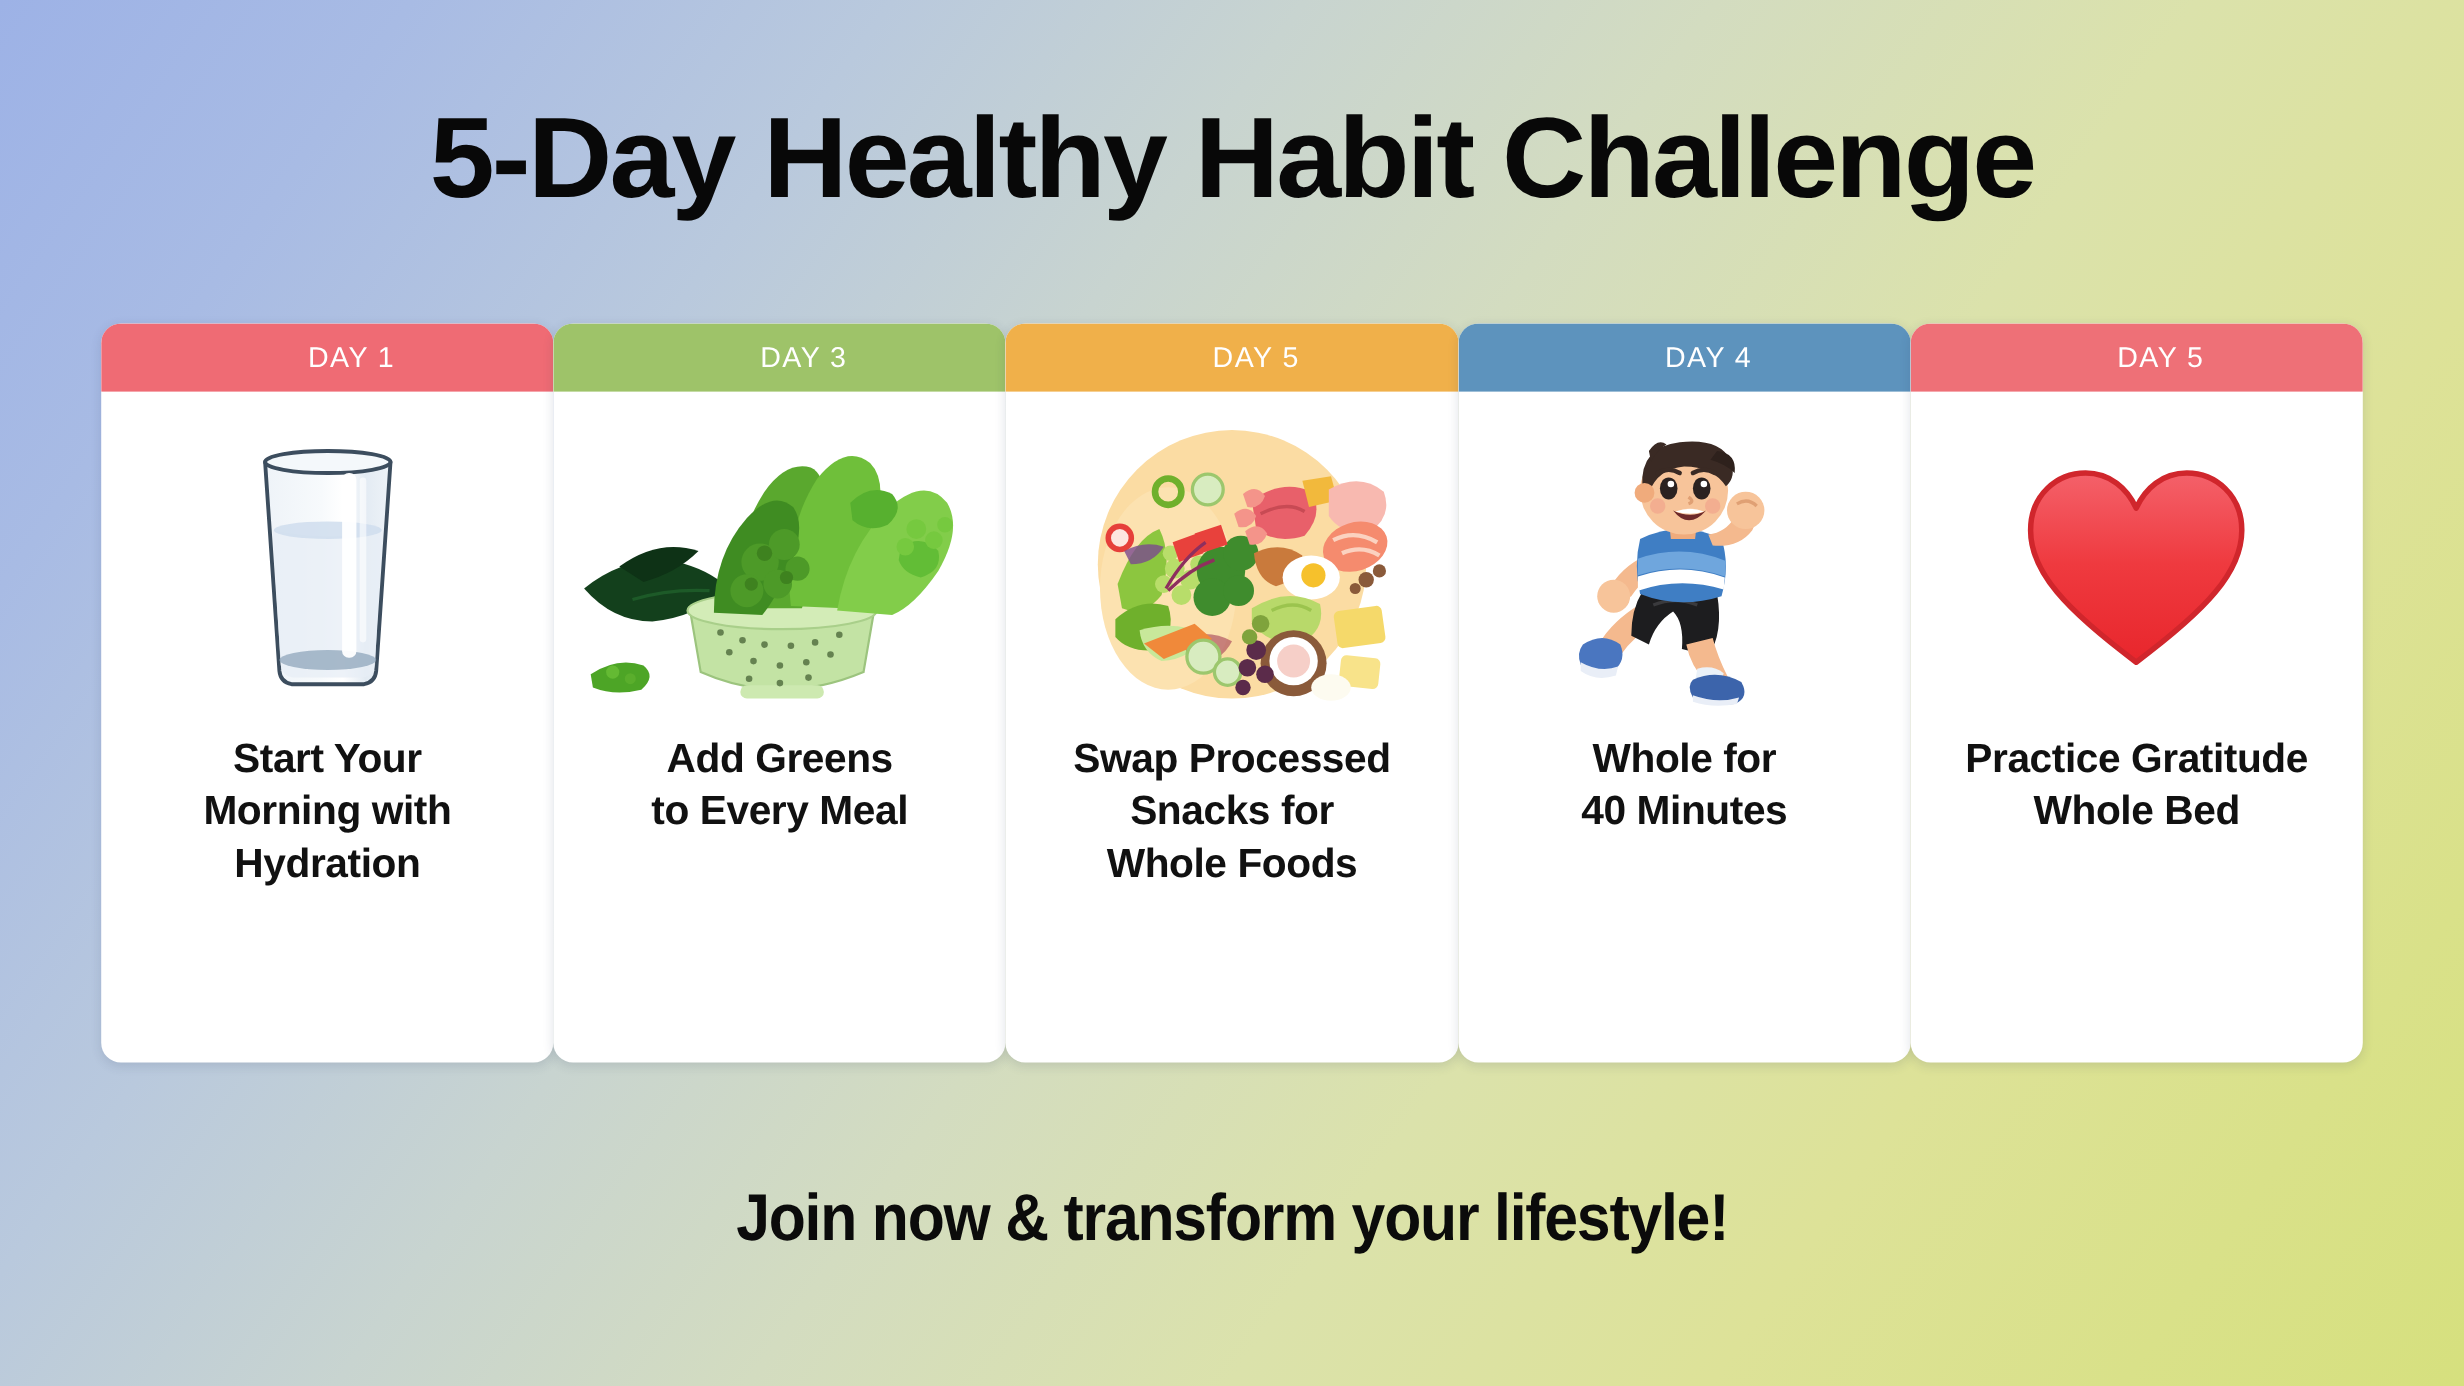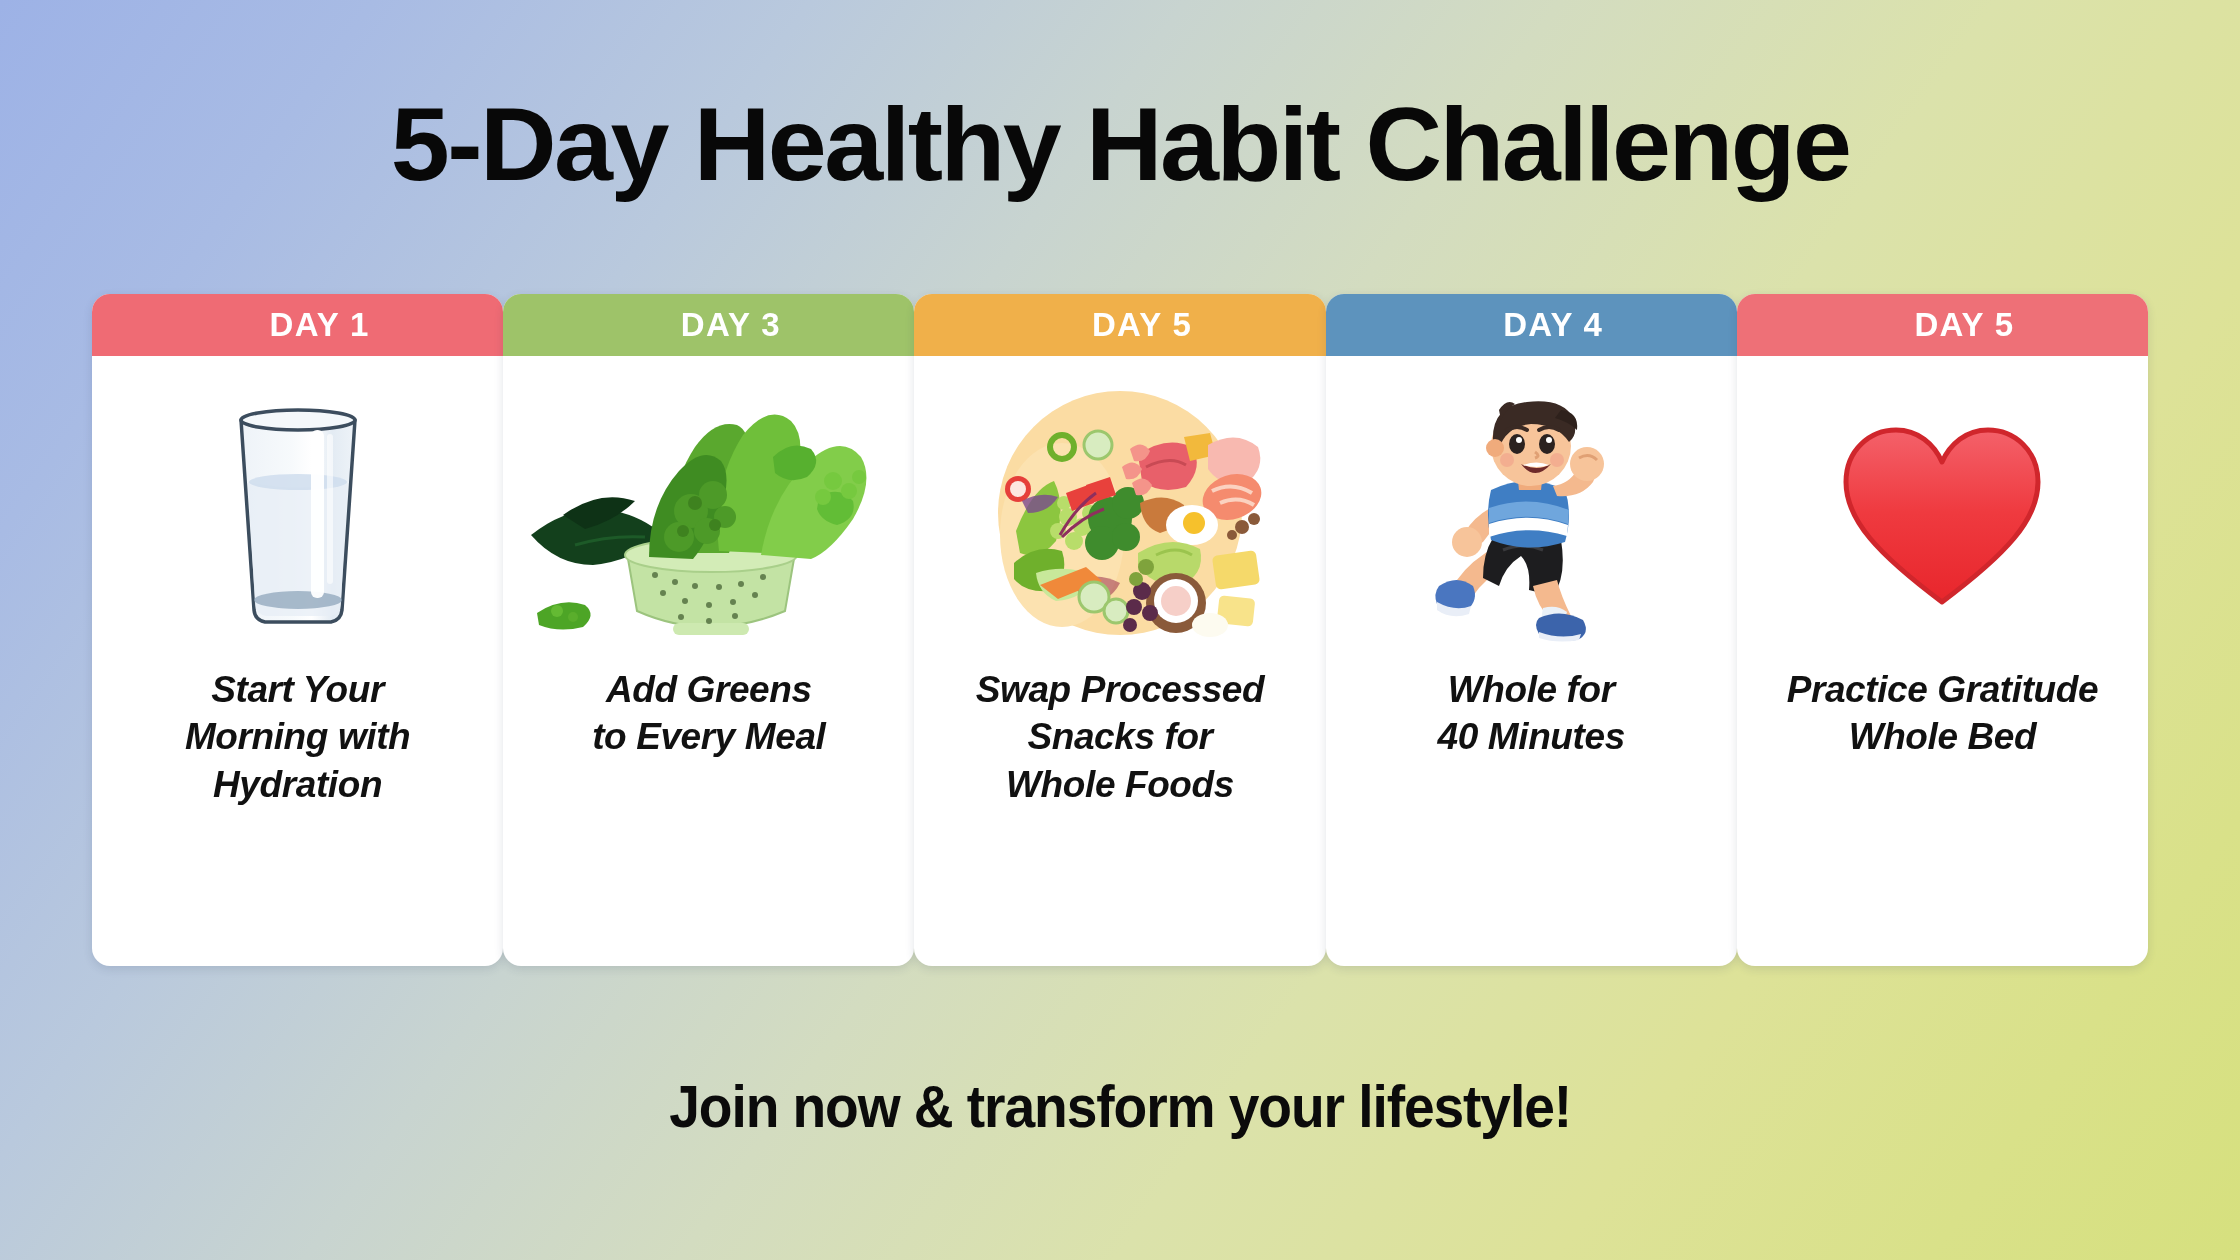--- a/index.html
+++ b/index.html
@@ -69,22 +69,22 @@
     box-shadow: 0 3px 10px rgba(40,60,90,0.14);
   }
 
   .card-header {
     height: 62px;
     flex: 0 0 62px;
     display: flex;
     align-items: center;
     justify-content: center;
     color: #ffffff;
-    font-size: 33px;
-    font-weight: 700;
+    font-size: 26px;
+    font-weight: 400;
     letter-spacing: 1.3px;
     padding-left: 44px;
   }
 
   .card-body {
     flex: 1;
     display: flex;
     flex-direction: column;
     align-items: center;
     padding: 26px 18px 24px;
@@ -101,21 +101,20 @@
 
   .caption {
     margin-top: 16px;
     font-size: 37px;
     font-weight: 700;
     color: #111111;
     text-align: center;
     line-height: 1.28;
     letter-spacing: -0.4px;
     width: 100%;
-    font-style: italic;
   }
   .caption .ln { display: block; }
 
   
   .footer {
     margin-top: 84px;
     font-size: 60px;
     font-weight: 700;
     color: #0b0b0b;
     letter-spacing: -1.2px;

